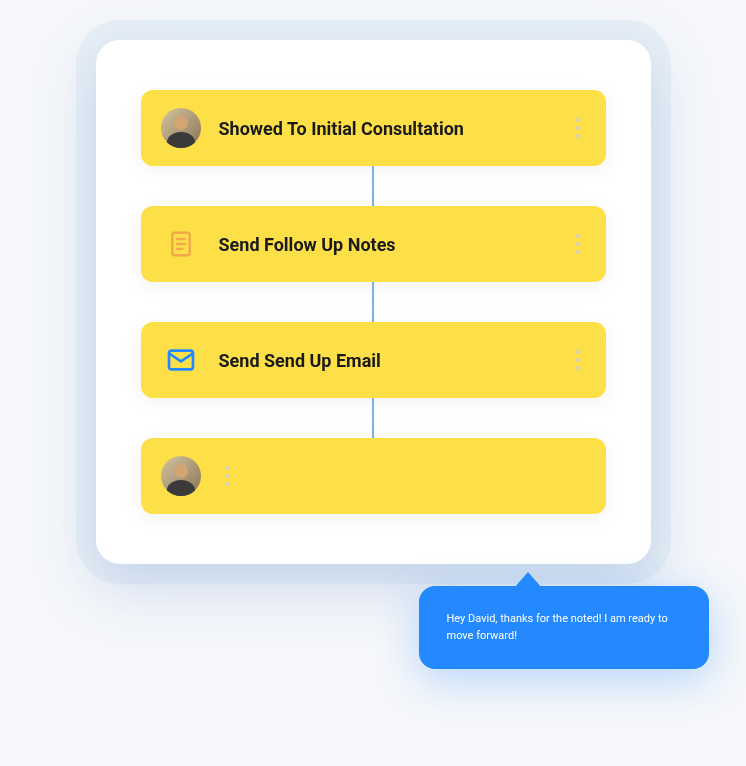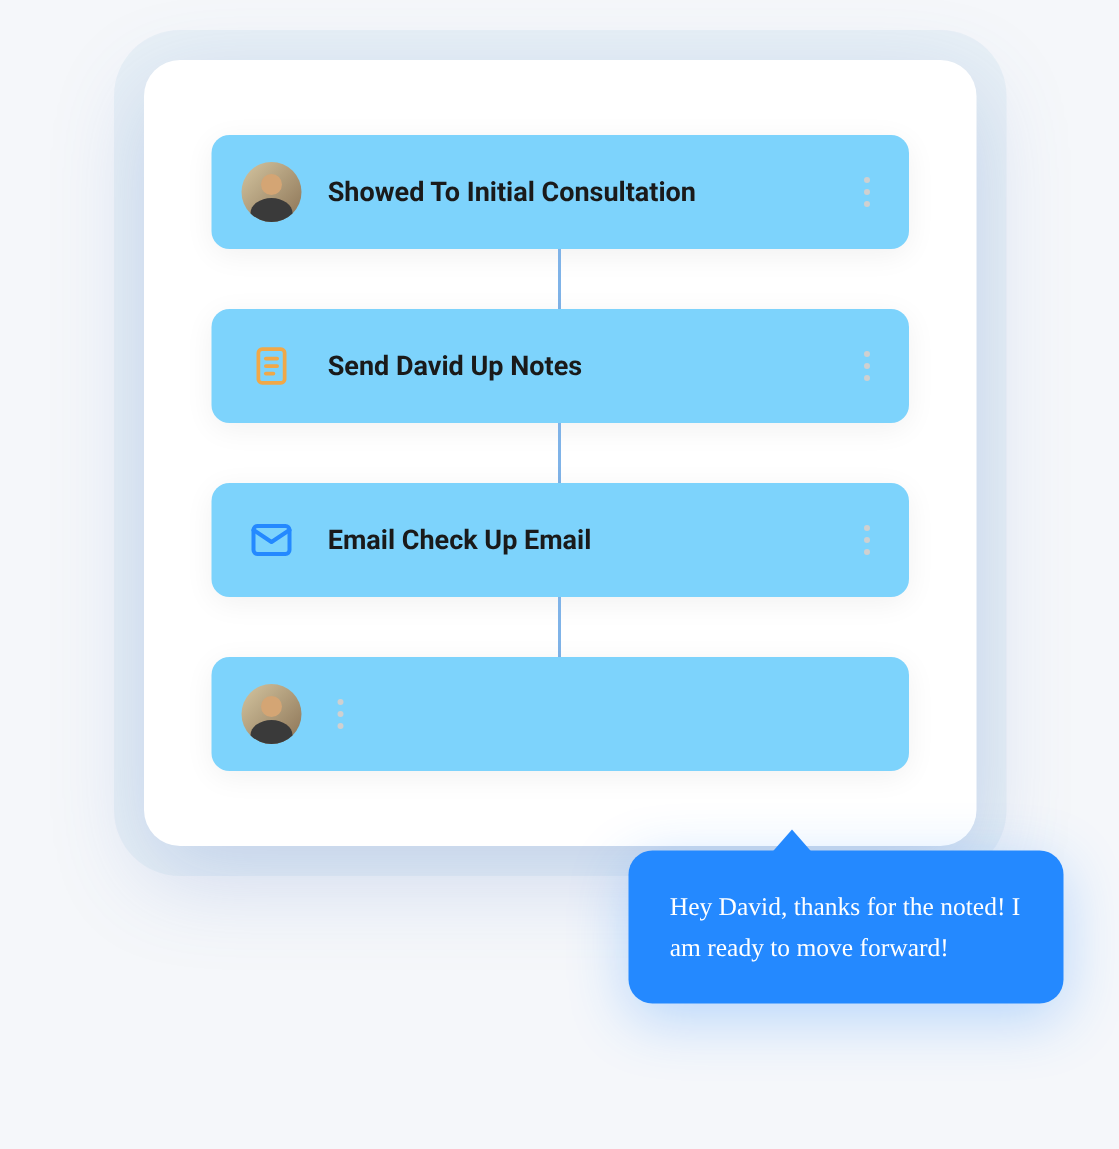--- a/index.html
+++ b/index.html
@@ -24,21 +24,21 @@
       box-shadow: 0 20px 60px rgba(80, 120, 200, 0.25), 0 0 0 20px rgba(160, 200, 230, 0.15);
       width: 555px;
       position: relative;
     }
     .timeline {
       display: flex;
       flex-direction: column;
       align-items: center;
     }
     .card {
-      background: #7dd3fc;
+      background: #fde047;
       border-radius: 12px;
       box-shadow: 0 4px 20px rgba(0, 0, 0, 0.06);
       padding: 18px 20px;
       width: 100%;
       display: flex;
       align-items: center;
       gap: 18px;
     }
     .connector {
       width: 2px;
@@ -105,24 +105,23 @@
     }
     .speech-bubble {
       position: absolute;
       right: -58px;
       bottom: -105px;
       background: #2489ff;
       color: white;
       padding: 24px 28px;
       border-radius: 16px;
       width: 290px;
-      font-size: 17px;
+      font-size: 11px;
       line-height: 1.6;
       box-shadow: 0 10px 40px rgba(36, 137, 255, 0.3);
-      font-family: Liberation Serif, serif;
     }
     .speech-bubble::before {
       content: '';
       position: absolute;
       top: -14px;
       left: 95px;
       width: 0;
       height: 0;
       border-left: 14px solid transparent;
       border-right: 14px solid transparent;
@@ -149,38 +148,38 @@
 
     <div class="card">
       <div class="icon-box">
         <svg width="30" height="30" viewBox="0 0 24 24" fill="none" stroke="#f0a848" stroke-width="2" stroke-linecap="round" stroke-linejoin="round">
           <rect x="5" y="3" width="14" height="18" rx="2"></rect>
           <line x1="9" y1="8" x2="15" y2="8"></line>
           <line x1="9" y1="12" x2="15" y2="12"></line>
           <line x1="9" y1="16" x2="13" y2="16"></line>
         </svg>
       </div>
-      <div class="card-title">Send David Up Notes</div>
+      <div class="card-title">Send Follow Up Notes</div>
       <div class="menu-dots">
         <span></span>
           <span></span>
           <span></span>
       </div>
     </div>
 
     <div class="connector"></div>
 
     <div class="card">
       <div class="icon-box">
         <svg width="32" height="32" viewBox="0 0 24 24" fill="none" stroke="#2489ff" stroke-width="2" stroke-linecap="round" stroke-linejoin="round">
           <rect x="3" y="5" width="18" height="14" rx="2"></rect>
           <path d="M3 7l9 6 9-6"></path>
         </svg>
       </div>
-      <div class="card-title">Email Check Up Email</div>
+      <div class="card-title">Send Send Up Email</div>
       <div class="menu-dots">
         <span></span>
           <span></span>
           <span></span>
       </div>
     </div>
 
     <div class="connector"></div>
 
     <div class="card">

